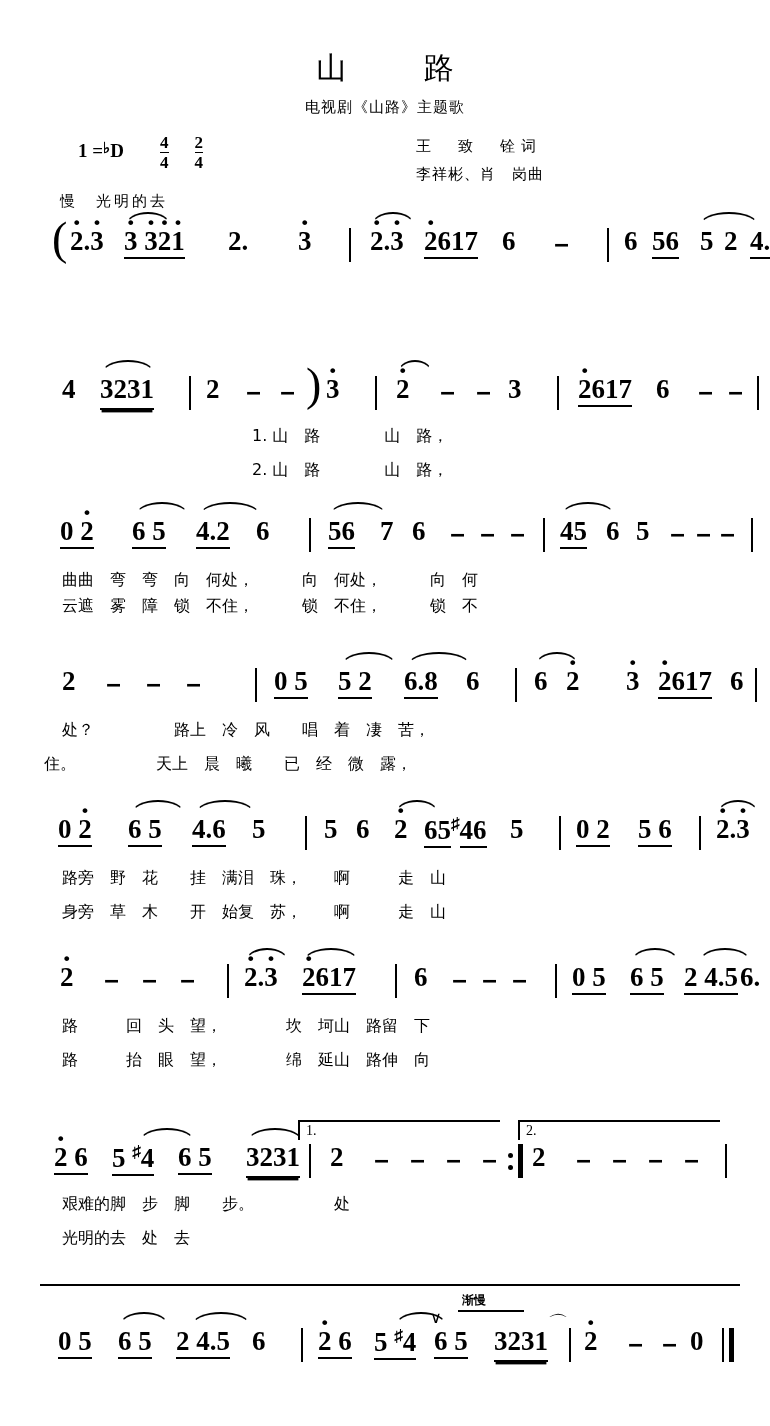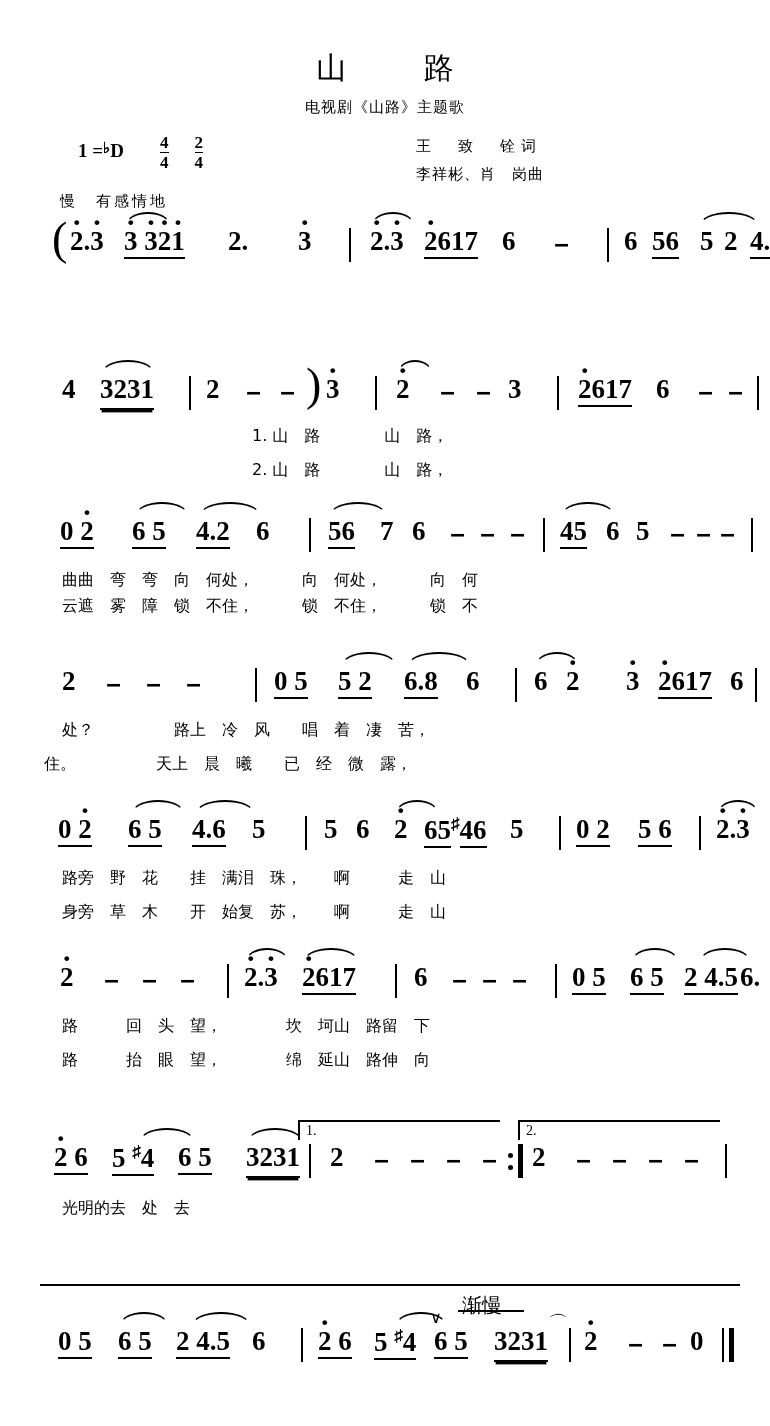--- a/index.html
+++ b/index.html
@@ -197,22 +197,22 @@
     position: absolute;
     top: 1px;
     left: 6px;
     font-size: 14px;
     font-family: "Liberation Serif", serif;
     font-weight: normal;
   }
   .marking {
     position: absolute;
     font-family: "DejaVu Sans", sans-serif;
-    font-size: 20px;
-    font-weight: normal;
+    font-size: 12px;
+    font-weight: bold;
     text-align: center;
   }
   .fermata {
     position: absolute;
     font-size: 20px;
     font-weight: normal;
   }
   .caesura {
     position: absolute;
     font-size: 16px;
@@ -247,21 +247,21 @@
       <span class="num">2</span>
       <span class="den">4</span>
     </span>
   </div>
 
   <div class="composer-block">
     <div class="line1">王　致　铨词</div>
     <div class="line2">李祥彬、肖　岗曲</div>
   </div>
 
-  <div class="tempo">慢　有感情地</div>
+  <div class="tempo">慢　光明的去</div>
 
   <div class="system" style="top:218px">
     <div class="music-row">
       <span class="abs" style="left:52px; top:6px">
         <span class="bigparen">(</span>
       </span>
       <span class="abs" style="left:70px; top:8px">
         <span class="note dot-above">2</span>.<span class="note dot-above">3</span>
       </span>
       <span class="abs" style="left:124px; top:8px">
@@ -484,20 +484,23 @@
       <span class="abs" style="left:506px; top:10px">
         <span class="repeat-dots"></span><span class="thickbar"></span>
       </span>
       <span class="abs" style="left:532px; top:8px">2</span>
       <span class="abs" style="left:570px; top:8px">－</span>
       <span class="abs" style="left:606px; top:8px">－</span>
       <span class="abs" style="left:642px; top:8px">－</span>
       <span class="abs" style="left:678px; top:8px">－</span>
       <span class="barline abs" style="left:716px; top:10px"></span>
     </div>
+    <div class="lyrics-row" style="top:4px">
+      <span class="abs" style="left:62px">艰难的脚　步　脚　　步。　　　　　处</span>
+    </div>
     <div class="lyrics-row" style="top:8px">
       <span class="abs" style="left:62px">光明的去　处　去</span>
     </div>
   </div>
 
   <div class="rule" style="left:40px; top:1284px; width:700px"></div>
 
   <div class="system" style="top:1296px">
     <div class="marking" style="left:462px; top:-4px">渐慢</div>
     <div class="rule" style="left:458px; top:14px; width:66px"></div>

